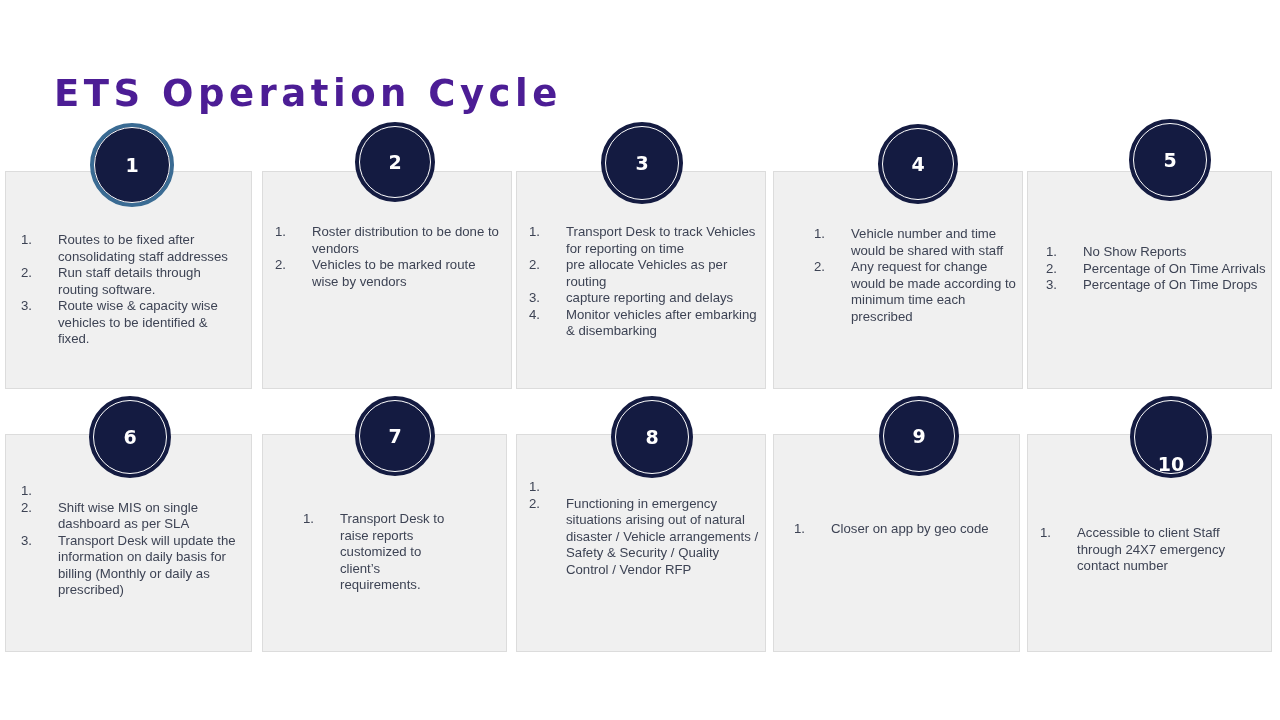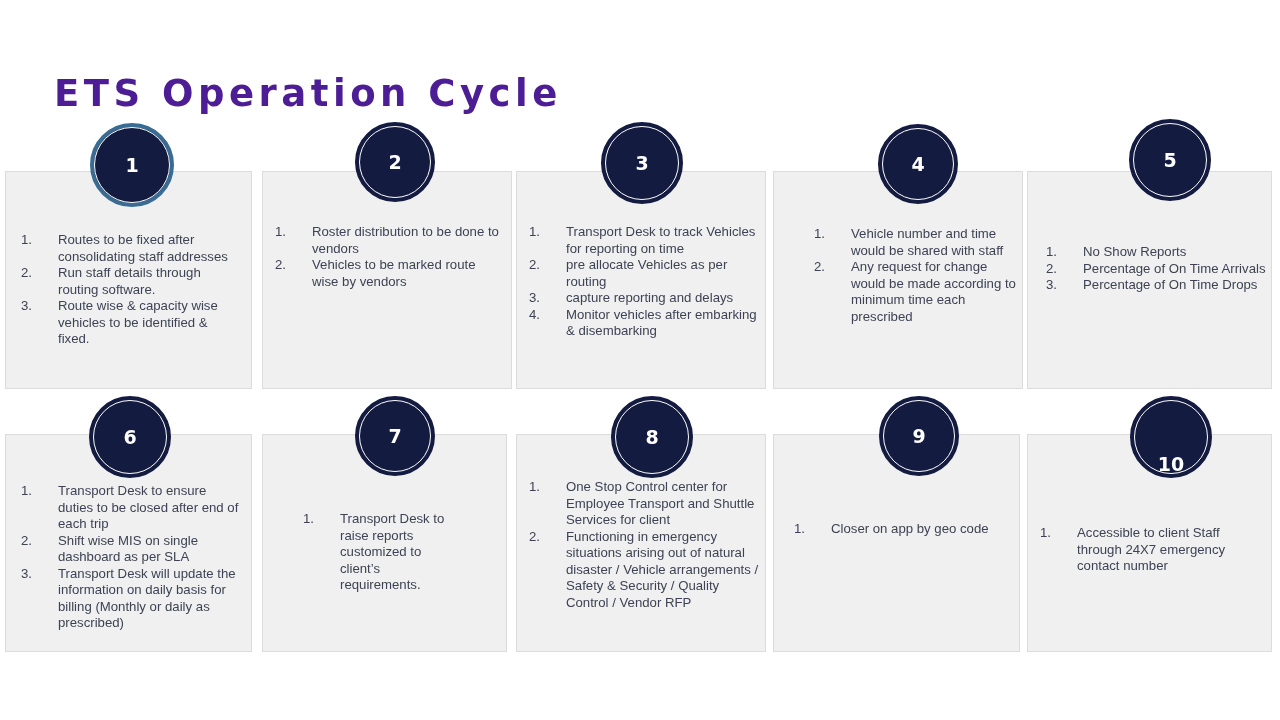--- a/index.html
+++ b/index.html
@@ -201,21 +201,20 @@
         </li>
       </ul>
     </div>
   </div>
 
   <div class="card" style="left:5px; top:434px; width:247px; height:218px;">
     <div class="card-body" style="top:48px; padding:0 6px 0 15px;">
       <ul class="item-list">
         <li class="item">
           <span class="item-num">1.</span>
-          <span class="item-text">Transport Desk to ensure duties to be closed after end of each trip</span>
         </li>
         <li class="item">
           <span class="item-num">2.</span>
           <span class="item-text">Shift wise MIS on single dashboard as per SLA</span>
         </li>
         <li class="item">
           <span class="item-num">3.</span>
           <span class="item-text">Transport Desk will update the information on daily basis for billing (Monthly or daily as prescribed)</span>
         </li>
       </ul>
@@ -231,21 +230,20 @@
         </li>
       </ul>
     </div>
   </div>
 
   <div class="card" style="left:516px; top:434px; width:250px; height:218px;">
     <div class="card-body" style="top:44px; padding:0 6px 0 12px;">
       <ul class="item-list">
         <li class="item">
           <span class="item-num">1.</span>
-          <span class="item-text">One Stop Control center for Employee Transport and Shuttle Services for client</span>
         </li>
         <li class="item">
           <span class="item-num">2.</span>
           <span class="item-text">Functioning in emergency situations arising out of natural disaster / Vehicle arrangements / Safety &amp; Security / Quality Control / Vendor RFP</span>
         </li>
       </ul>
     </div>
   </div>
 
   <div class="card" style="left:773px; top:434px; width:247px; height:218px;">

